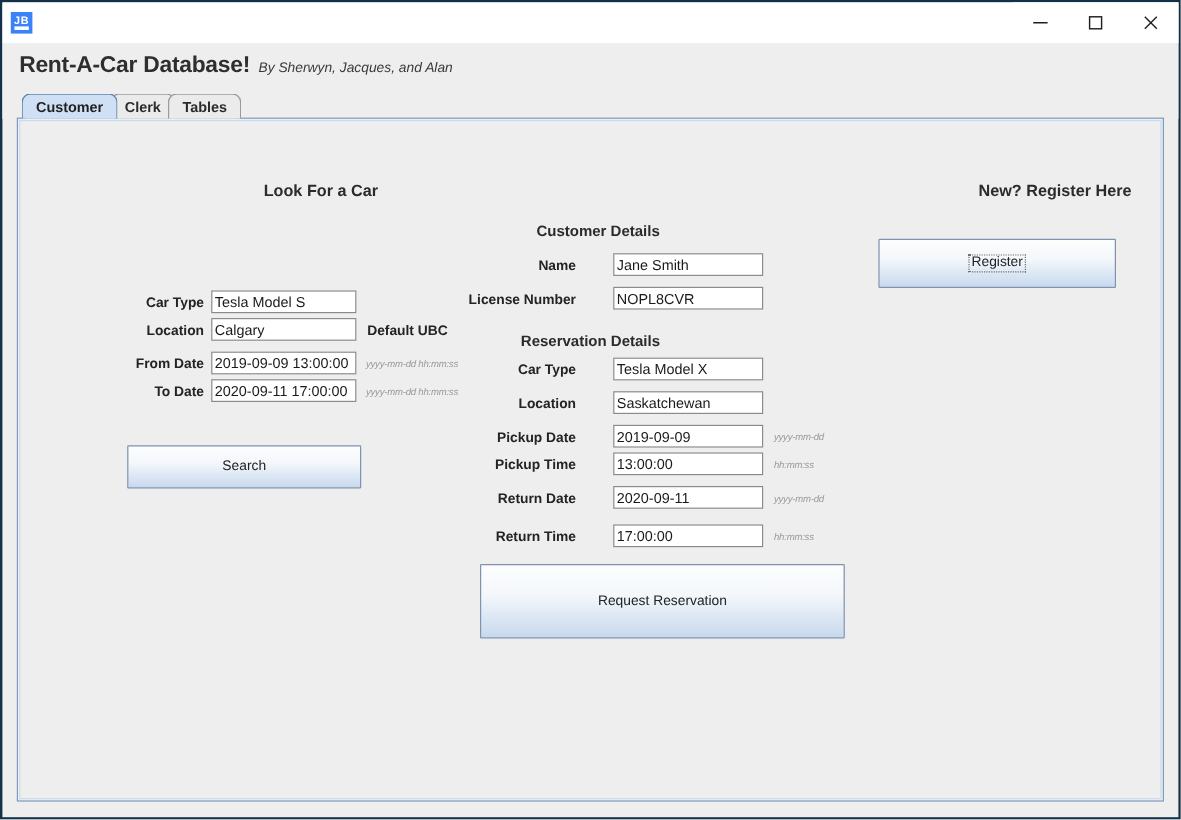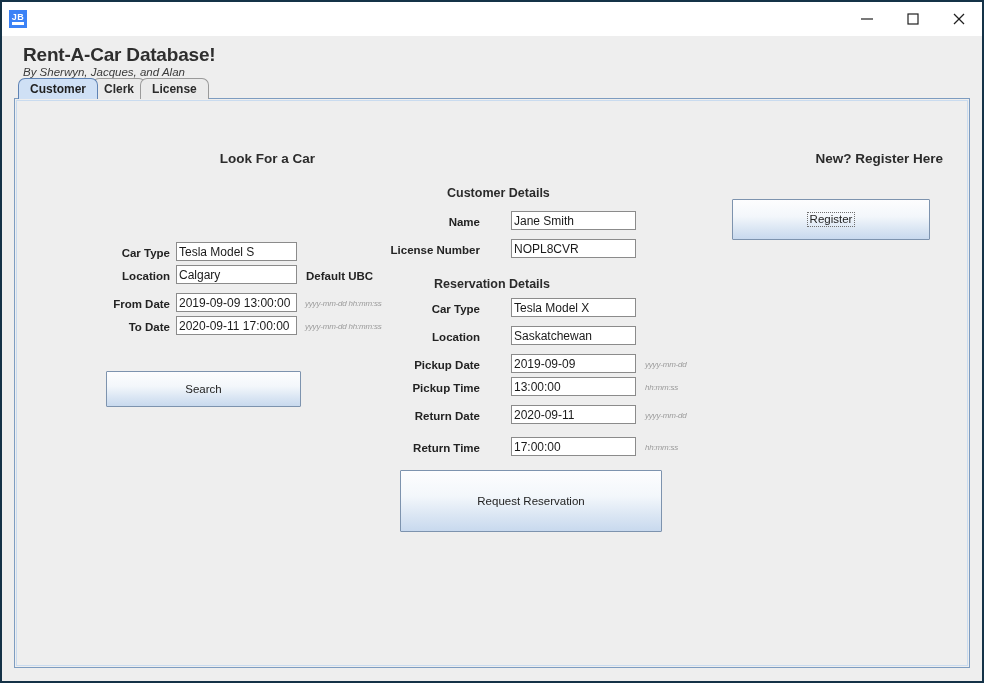--- a/index.html
+++ b/index.html
@@ -82,21 +82,20 @@
   
   #header {
     background: #eeeeee;
     padding: 8px 0 0 14px;
     position: relative;
   }
   #apptitle-row {
     display: flex;
     align-items: baseline;
     height: 26px;
-    flex-direction: column;
   }
   #apptitle {
     font-size: 19px;
     font-weight: bold;
     color: #2e2e2e;
     letter-spacing: -0.2px;
   }
   #byline {
     font-size: 11.5px;
     font-style: italic;
@@ -258,21 +257,21 @@
       <span id="byline">By Sherwyn, Jacques, and Alan</span>
     </div>
     <div id="tabstrip">
       <div class="tab selected">
         <span>Customer</span>
       </div>
       <div class="tab">
         <span>Clerk</span>
       </div>
       <div class="tab">
-        <span>License</span>
+        <span>Tables</span>
       </div>
     </div>
   </div>
 
   <div id="content">
 
     <div class="col-title" style="left:100px; top:52px; width:200px;">Look For a Car</div>
 
     <div class="fld-label" style="left:20px; top:148px; width:135px;">Car Type</div>
     <input class="text-input" style="left: 161px; top: 143px; width: 121px;" readonly="" value="Tesla Model S">
@@ -318,21 +317,21 @@
     <div class="hint" style="left:630px; top:284px;">hh:mm:ss</div>
 
     <div class="fld-label" style="left:340px; top:311px; width:125px;">Return Date</div>
     <input class="text-input" style="left: 496px; top: 306px; width: 125px;" readonly="" value="2020-09-11">
     <div class="hint" style="left:630px; top:312px;">yyyy-mm-dd</div>
 
     <div class="fld-label" style="left:340px; top:343px; width:125px;">Return Time</div>
     <input class="text-input" style="left: 496px; top: 338px; width: 125px;" readonly="" value="17:00:00">
     <div class="hint" style="left:630px; top:344px;">hh:mm:ss</div>
 
-    <div class="jbutton" style="left:385px; top:371px; width:262px; height:62px;">
+    <div class="jbutton" style="left:385px; top:371px; width:304px; height:62px;">
       <span>Request Reservation</span>
     </div>
 
     <div class="col-title" style="left:698px; top:52px; width:230px;">New? Register Here</div>
     <div class="jbutton" style="left:717px; top:100px; width:198px; height:41px;">
       <span class="focus-ring">Register</span>
     </div>
 
   </div>
 </div>

